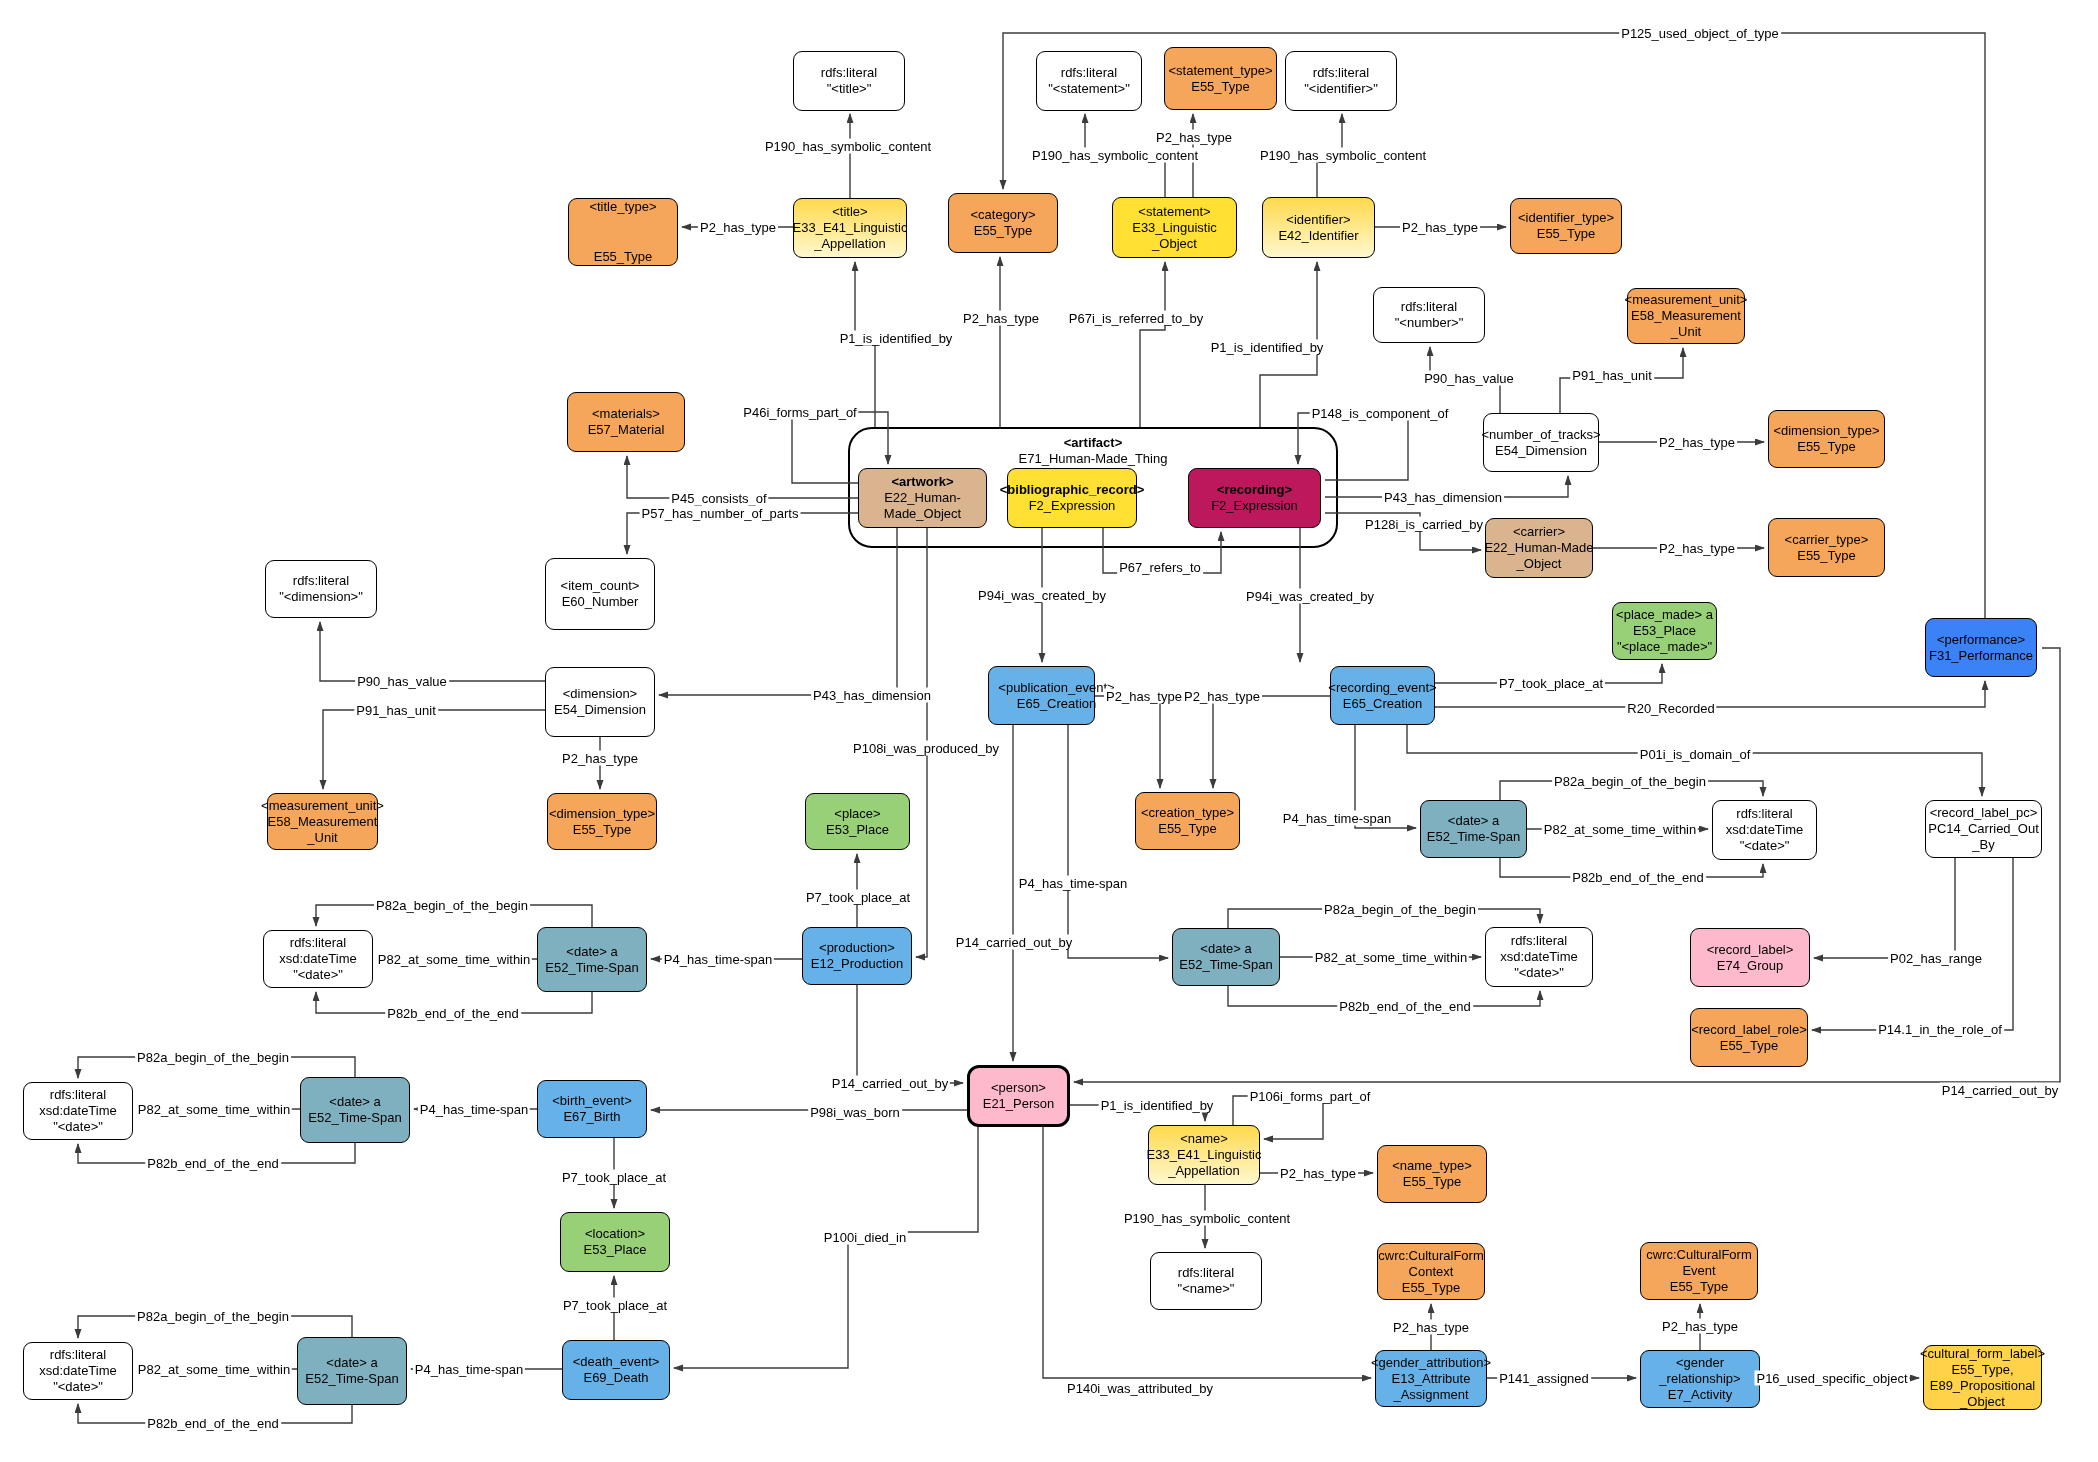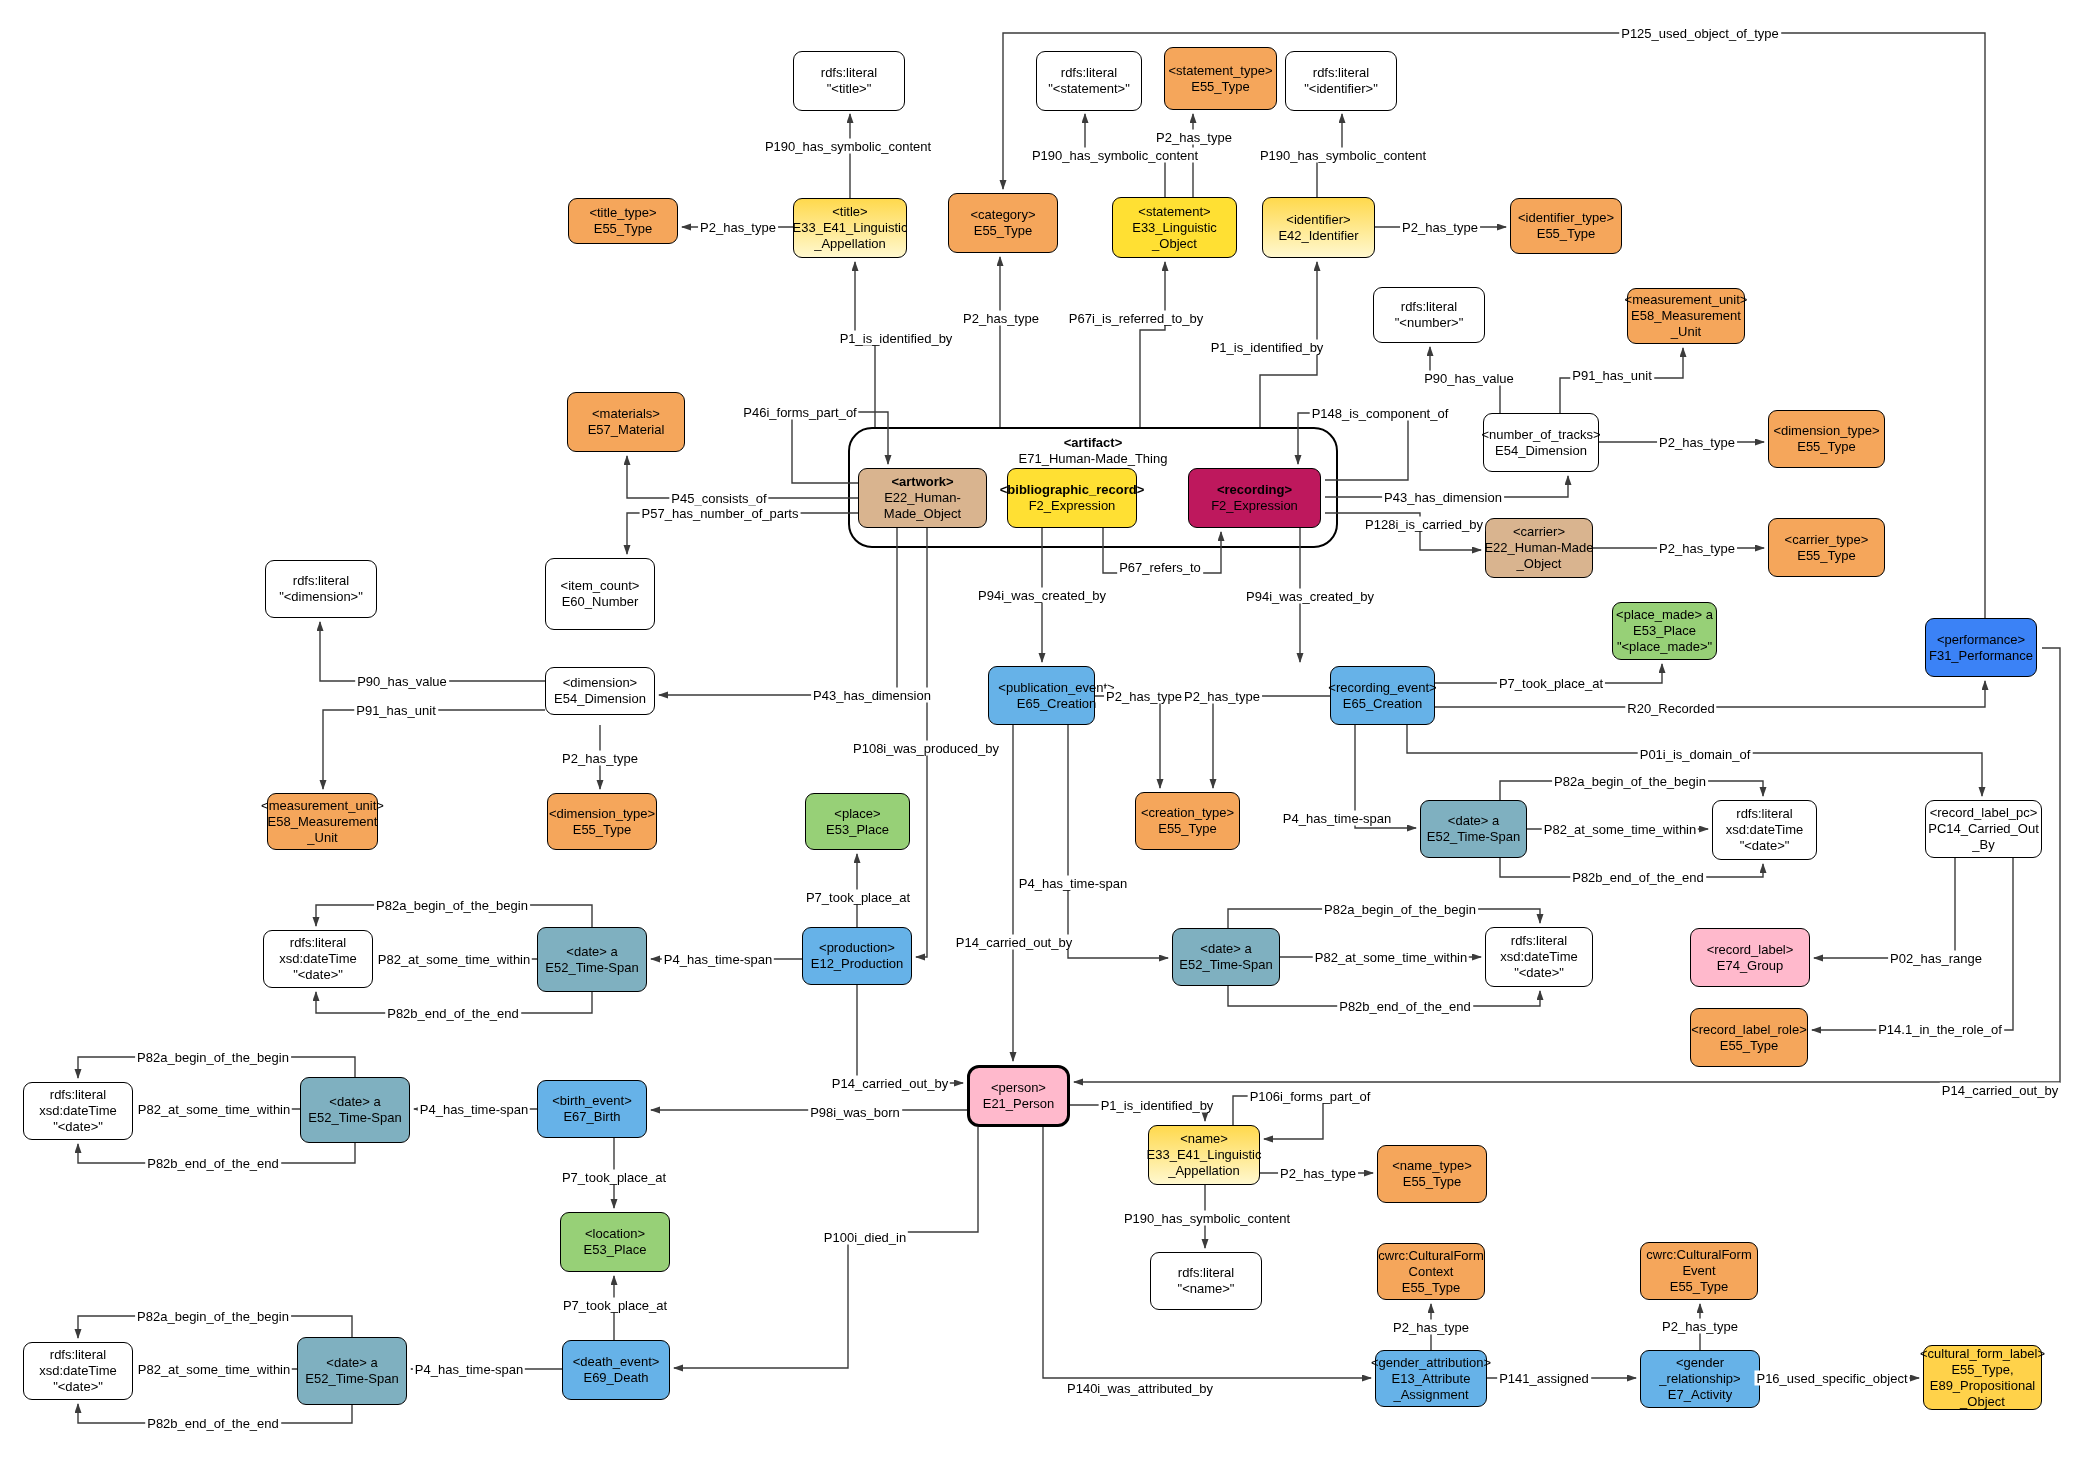--- a/index.html
+++ b/index.html
@@ -115,21 +115,21 @@
       <div>"&lt;statement&gt;"</div>
     </div>
     <div class="node n-orange" style="left: 1164px; top: 47px; width: 113px; height: 63px; background: rgb(245, 166, 91);">
       <div>&lt;statement_type&gt;</div>
       <div>E55_Type</div>
     </div>
     <div class="node n-white" style="left: 1285px; top: 51px; width: 112px; height: 60px; background: rgb(255, 255, 255);">
       <div>rdfs:literal</div>
       <div>"&lt;identifier&gt;"</div>
     </div>
-    <div class="node n-orange" style="left: 568px; top: 198px; width: 110px; height: 46px; background: rgb(245, 166, 91);">
+    <div class="node n-orange" style="left: 568px; top: 198px; width: 110px; height: 68px; background: rgb(245, 166, 91); justify-content: space-between;">
       <div>&lt;title_type&gt;</div>
       <div>E55_Type</div>
     </div>
     <div class="node n-ygrad" style="left: 793px; top: 198px; width: 114px; height: 60px; background: linear-gradient(rgb(255, 217, 77), rgb(255, 248, 207));">
       <div>&lt;title&gt;</div>
       <div>E33_E41_Linguistic</div>
       <div>_Appellation</div>
     </div>
     <div class="node n-orange" style="left: 948px; top: 193px; width: 110px; height: 60px; background: rgb(245, 166, 91);">
       <div>&lt;category&gt;</div>
@@ -192,21 +192,21 @@
       <div>E55_Type</div>
     </div>
     <div class="node n-white" style="left: 545px; top: 558px; width: 110px; height: 72px; background: rgb(255, 255, 255);">
       <div>&lt;item_count&gt;</div>
       <div>E60_Number</div>
     </div>
     <div class="node n-white" style="left: 265px; top: 560px; width: 112px; height: 58px; background: rgb(255, 255, 255);">
       <div>rdfs:literal</div>
       <div>"&lt;dimension&gt;"</div>
     </div>
-    <div class="node n-white" style="left: 545px; top: 667px; width: 110px; height: 48px; background: rgb(255, 255, 255);">
+    <div class="node n-white" style="left: 545px; top: 667px; width: 110px; height: 70px; background: rgb(255, 255, 255);">
       <div>&lt;dimension&gt;</div>
       <div>E54_Dimension</div>
     </div>
     <div class="node n-green" style="left: 1612px; top: 602px; width: 105px; height: 58px; background: rgb(151, 208, 119);">
       <div>&lt;place_made&gt; a</div>
       <div>E53_Place</div>
       <div>"&lt;place_made&gt;"</div>
     </div>
     <div class="node n-blue" style="left: 1925px; top: 618px; width: 112px; height: 59px; background: #3b82f6;">
       <div>&lt;performance&gt;</div>

